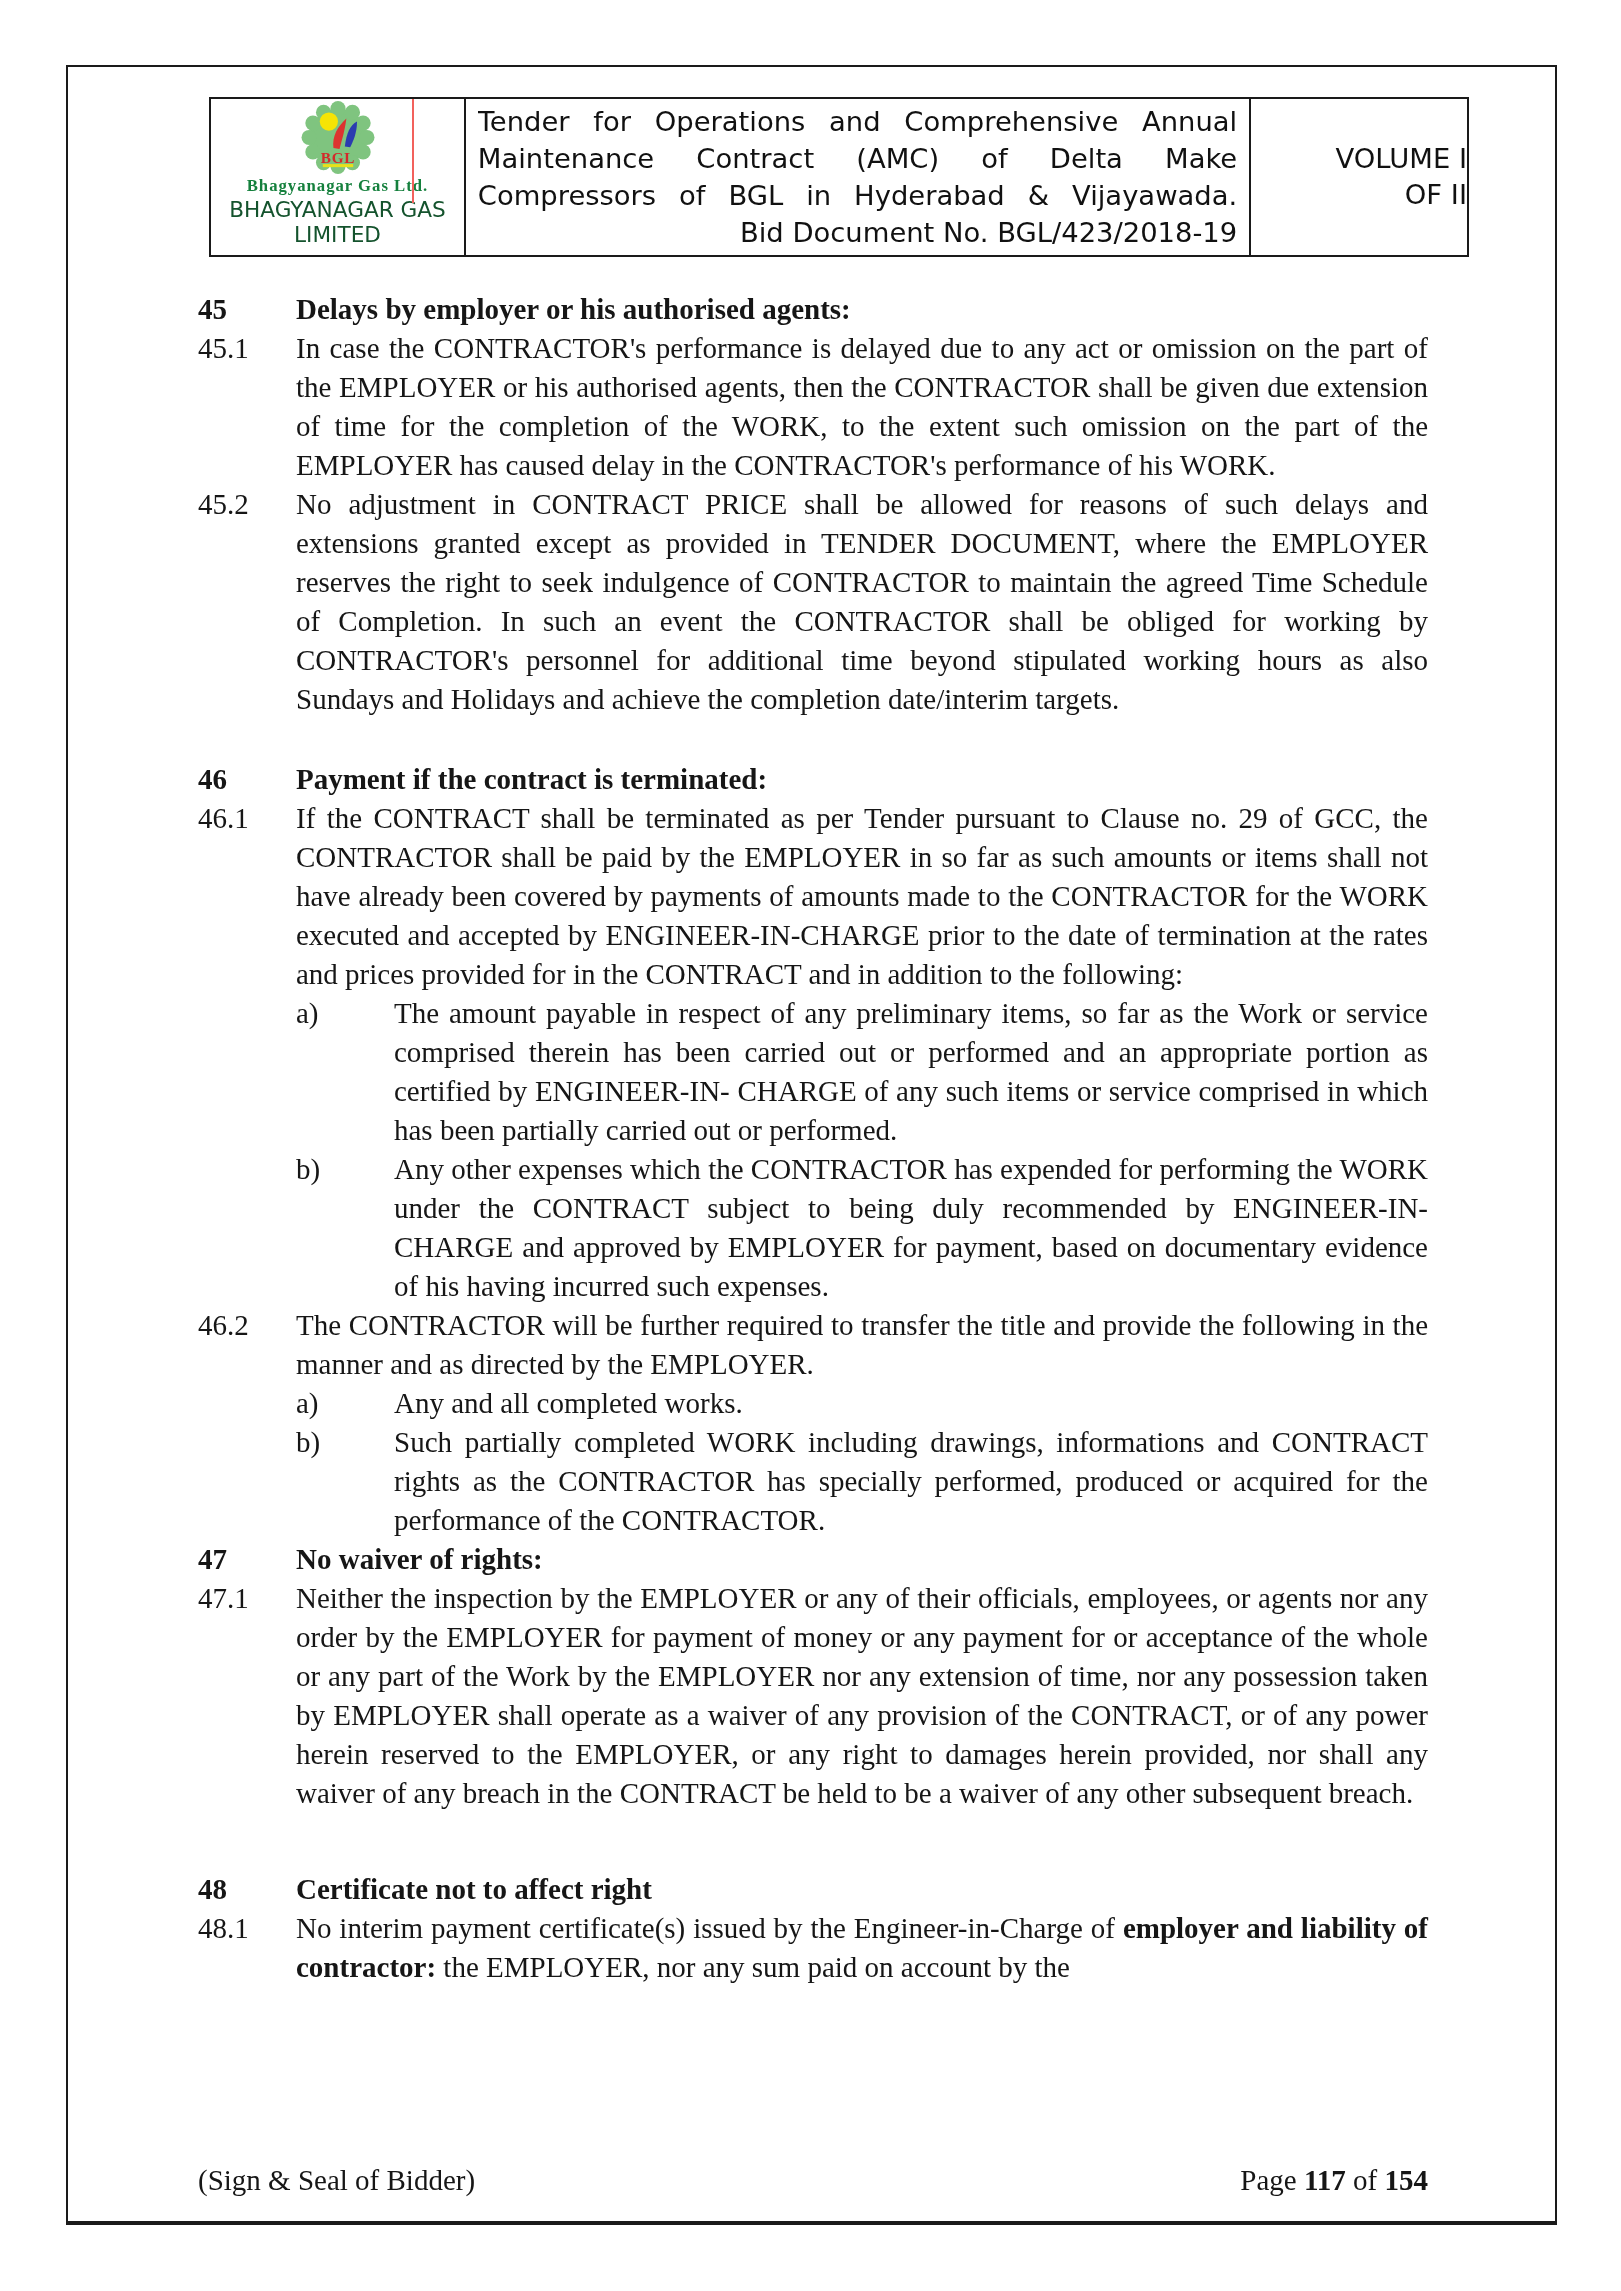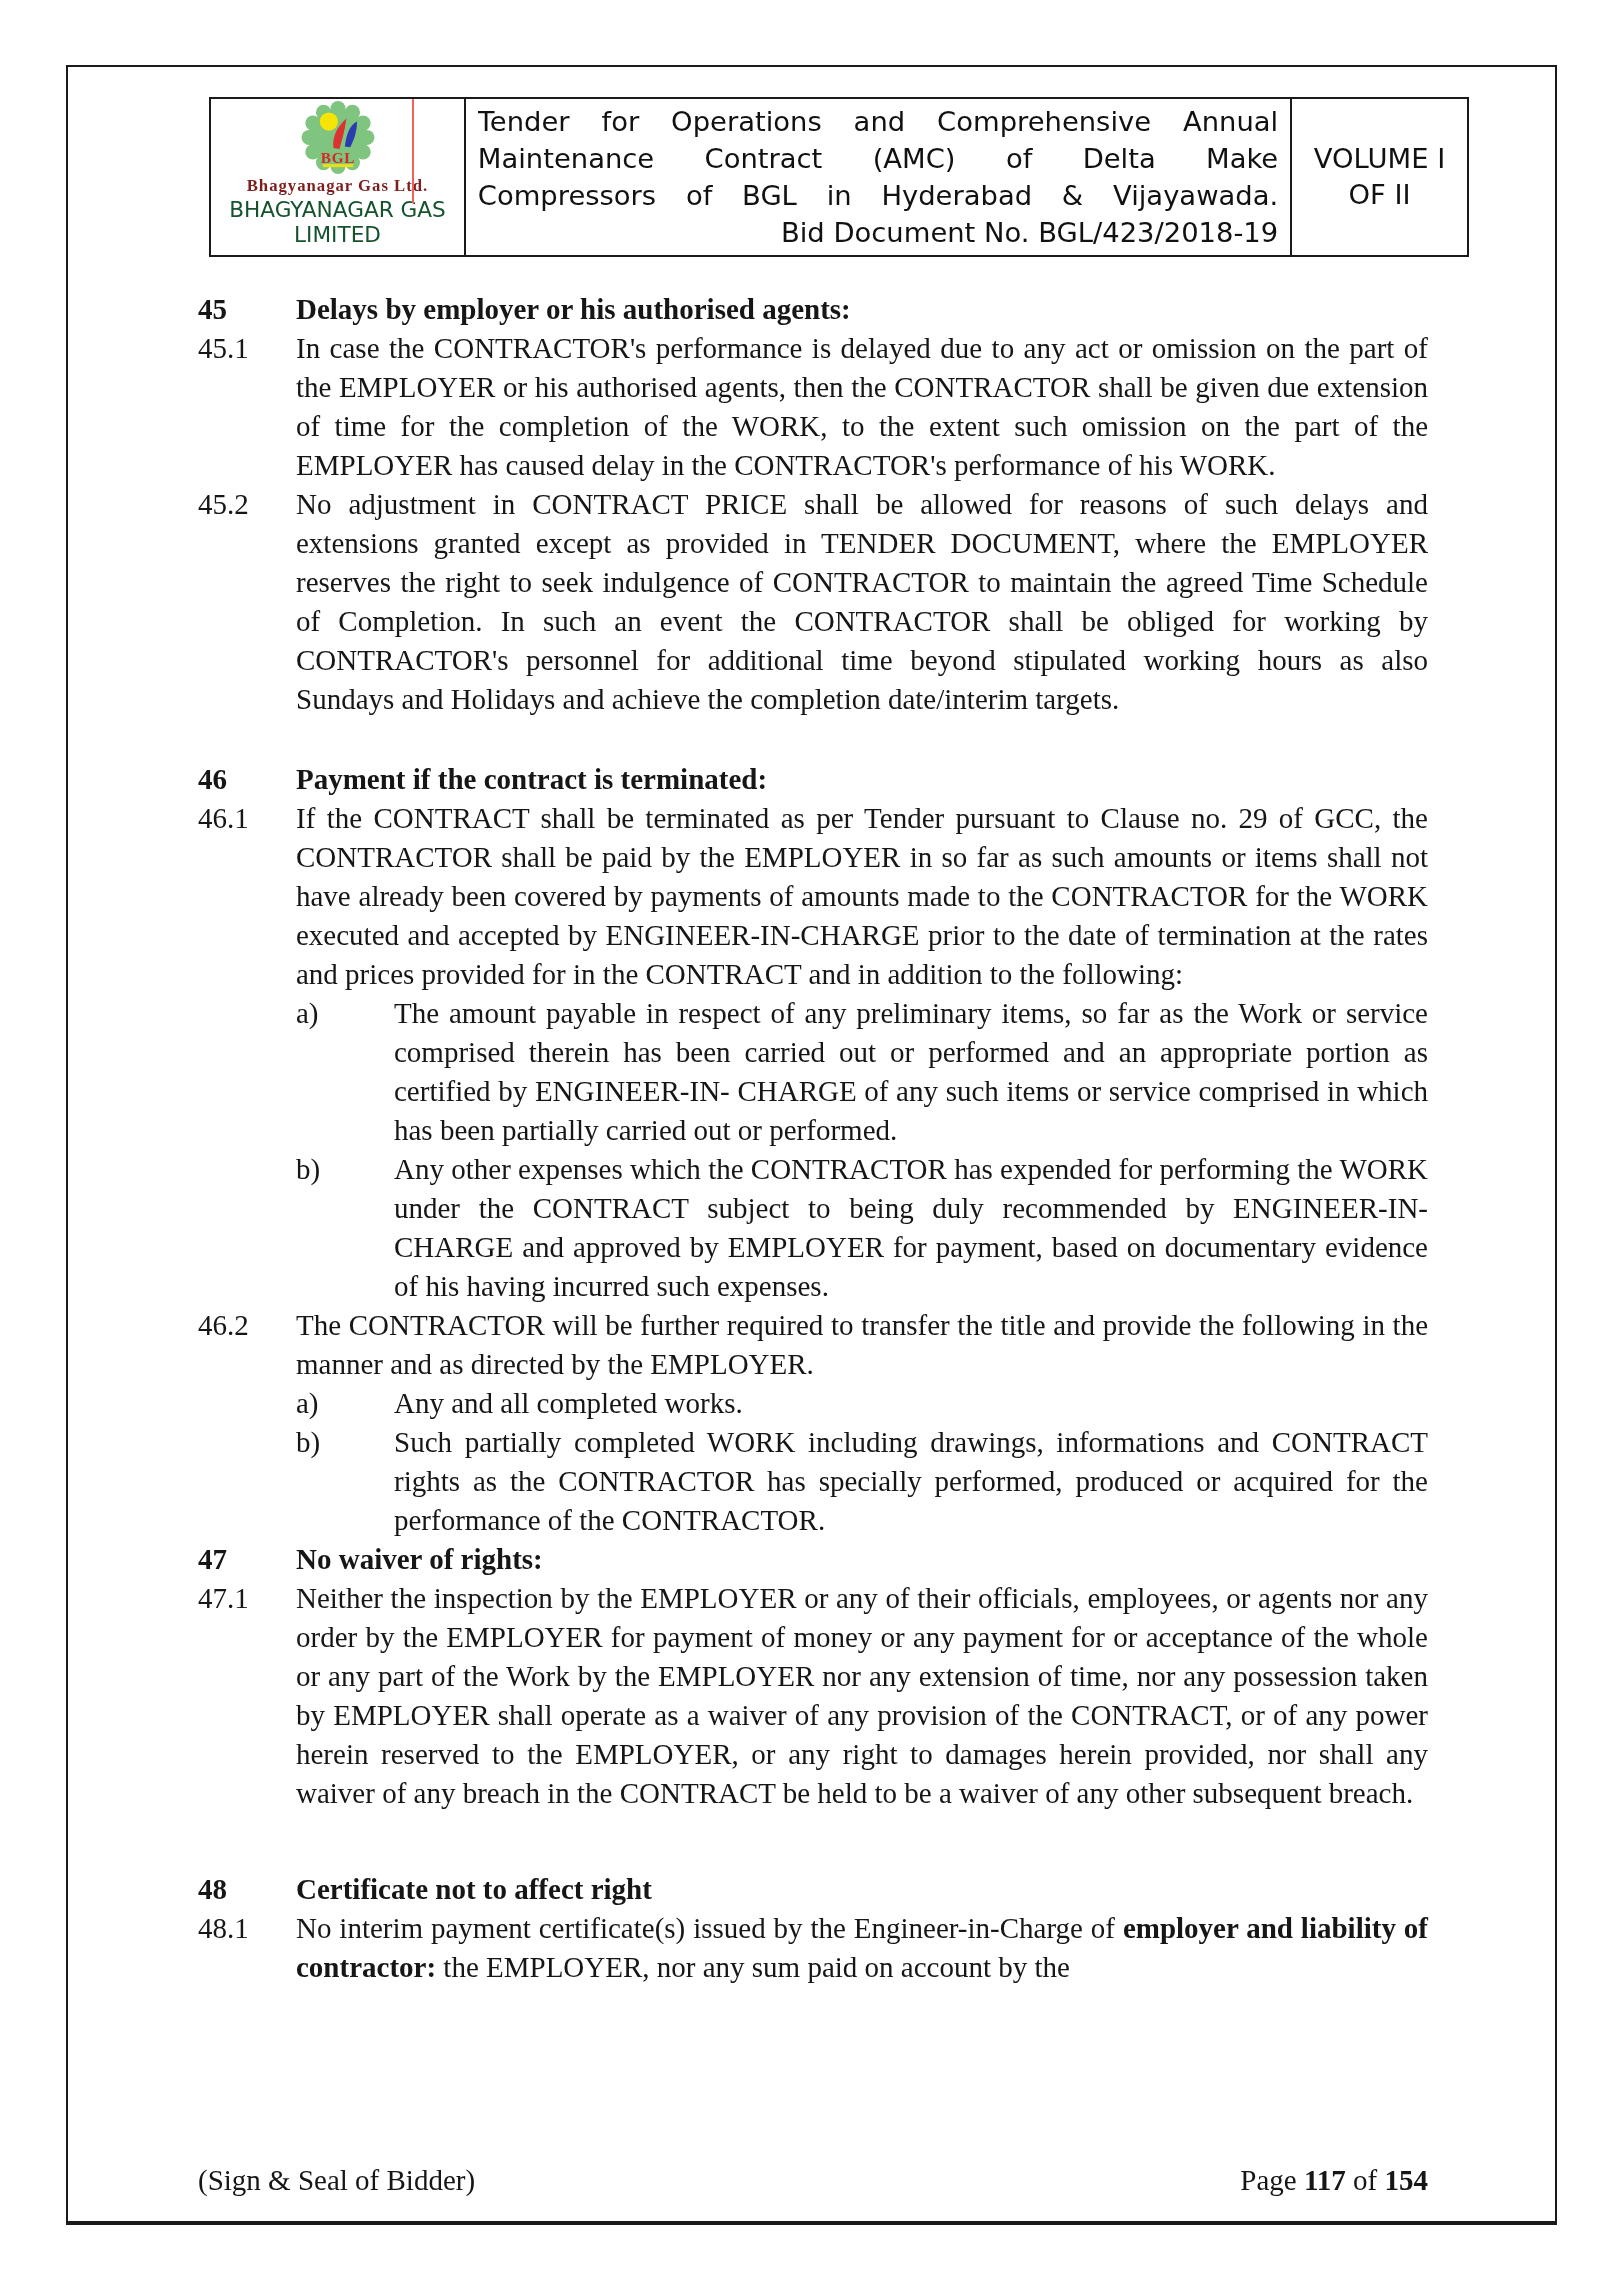--- a/index.html
+++ b/index.html
@@ -19,36 +19,36 @@
     border:2px solid #1a1a1a; box-sizing:border-box; display:flex; background:#fff;
   }
   .cell-logo {
     width:253px; flex-shrink:0; position:relative; box-sizing:border-box;
     display:flex; flex-direction:column; align-items:center; padding-top:2px;
   }
   .red-line { position:absolute; right:50px; top:0; width:2px; height:104px; background:#f2615c; }
   .logo-emblem { display:block; }
   .logo-caption {
     font-family:"Liberation Serif", serif; font-weight:bold;
-    font-size:16.7px; line-height:17.6px; color:#7f1d1d; letter-spacing:1px;
+    font-size:16.7px; line-height:17.6px; color:#15803d; letter-spacing:1px;
   }
   .company-name {
     font-family:"DejaVu Sans", sans-serif; font-size:21.6px; line-height:25.5px;
     text-align:center; color:#14532d; margin-top:2px;
   }
   .cell-title {
     flex:1; box-sizing:border-box; border-left:2px solid #1a1a1a; border-right:2px solid #1a1a1a;
     padding:3.9px 11.8px 0 11.8px; font-family:"DejaVu Sans", sans-serif;
     font-size:27.4px; line-height:37px; color:#111;
   }
   .title-line { text-align:justify; text-align-last:justify; white-space:nowrap; overflow:hidden; }
   .title-bid  { text-align:right; white-space:nowrap; }
   .cell-volume {
-    width:175px; flex-shrink:0; display:flex; flex-direction:column;
-    align-items:center; justify-content:center;
+    width:216px; flex-shrink:0; display:flex; flex-direction:column;
+    align-items:flex-end; justify-content:center;
     font-family:"DejaVu Sans", sans-serif; font-size:27.4px; line-height:36px; color:#111;
   }
   
   .doc-body {
     position:absolute; left:130px; top:223px; width:1230px;
     font-size:29px; line-height:39px;
   }
   .clause { display:flex; }
   .clause.space-before    { margin-top:41px; }
   .clause.space-before-lg { margin-top:57px; }

